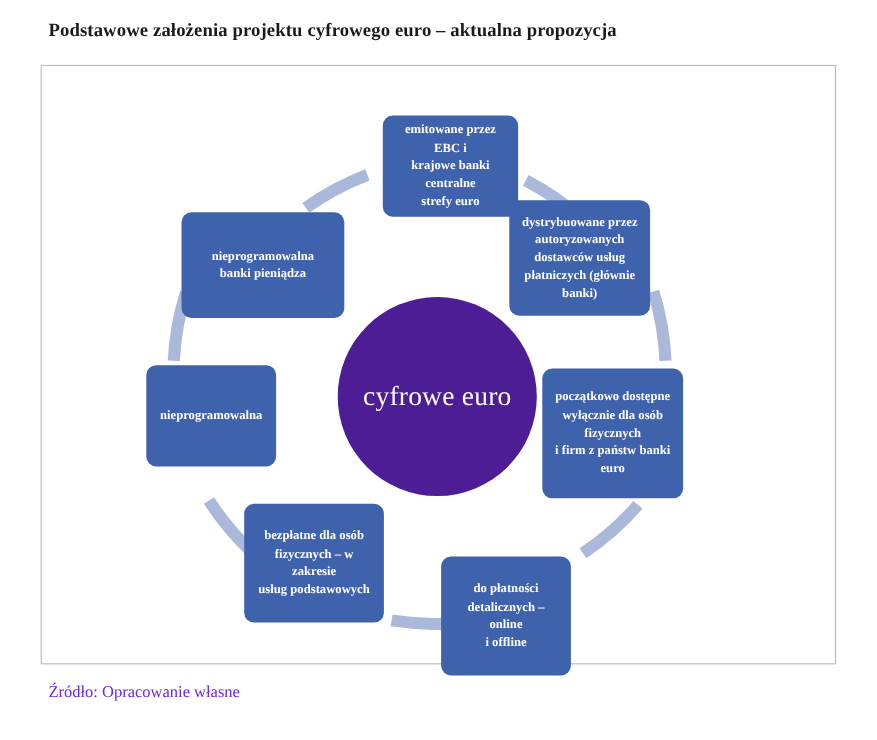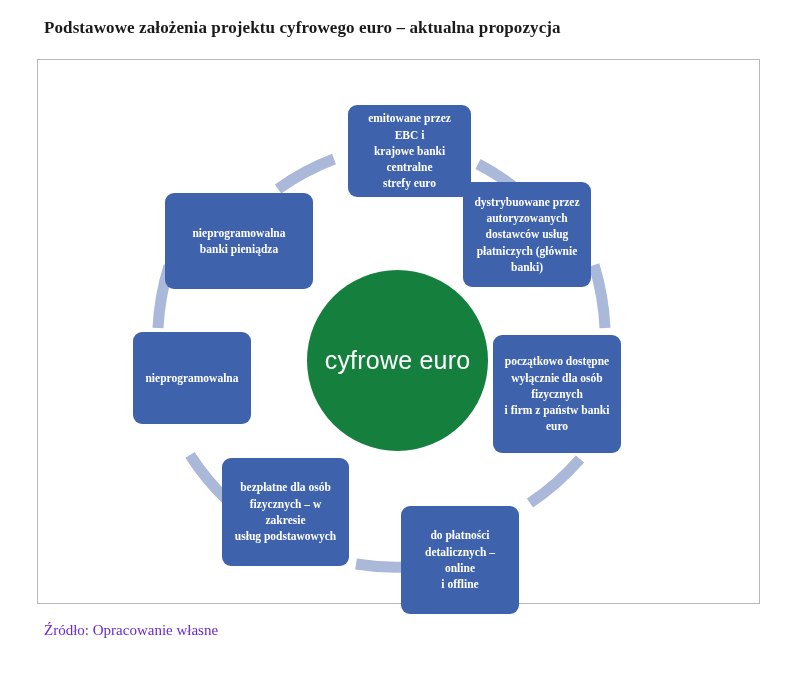--- a/index.html
+++ b/index.html
@@ -59,27 +59,27 @@
     height: 545px;
     pointer-events: none;
   }
   .center-circle {
     position: absolute;
     left: 269px;
     top: 210px;
     width: 181px;
     height: 181px;
     border-radius: 50%;
-    background: #15803d;
+    background: #4c1d95;
     display: flex;
     align-items: center;
     justify-content: center;
     text-align: center;
     color: #ffffff;
-    font-family: Liberation Sans, sans-serif;
+    font-family: Liberation Serif, serif;
     font-size: 25px;
     line-height: 1.25;
     letter-spacing: 0.2px;
   }
   .node {
     position: absolute;
     background: #3f62ad;
     border-radius: 9px;
     color: #ffffff;
     display: flex;

